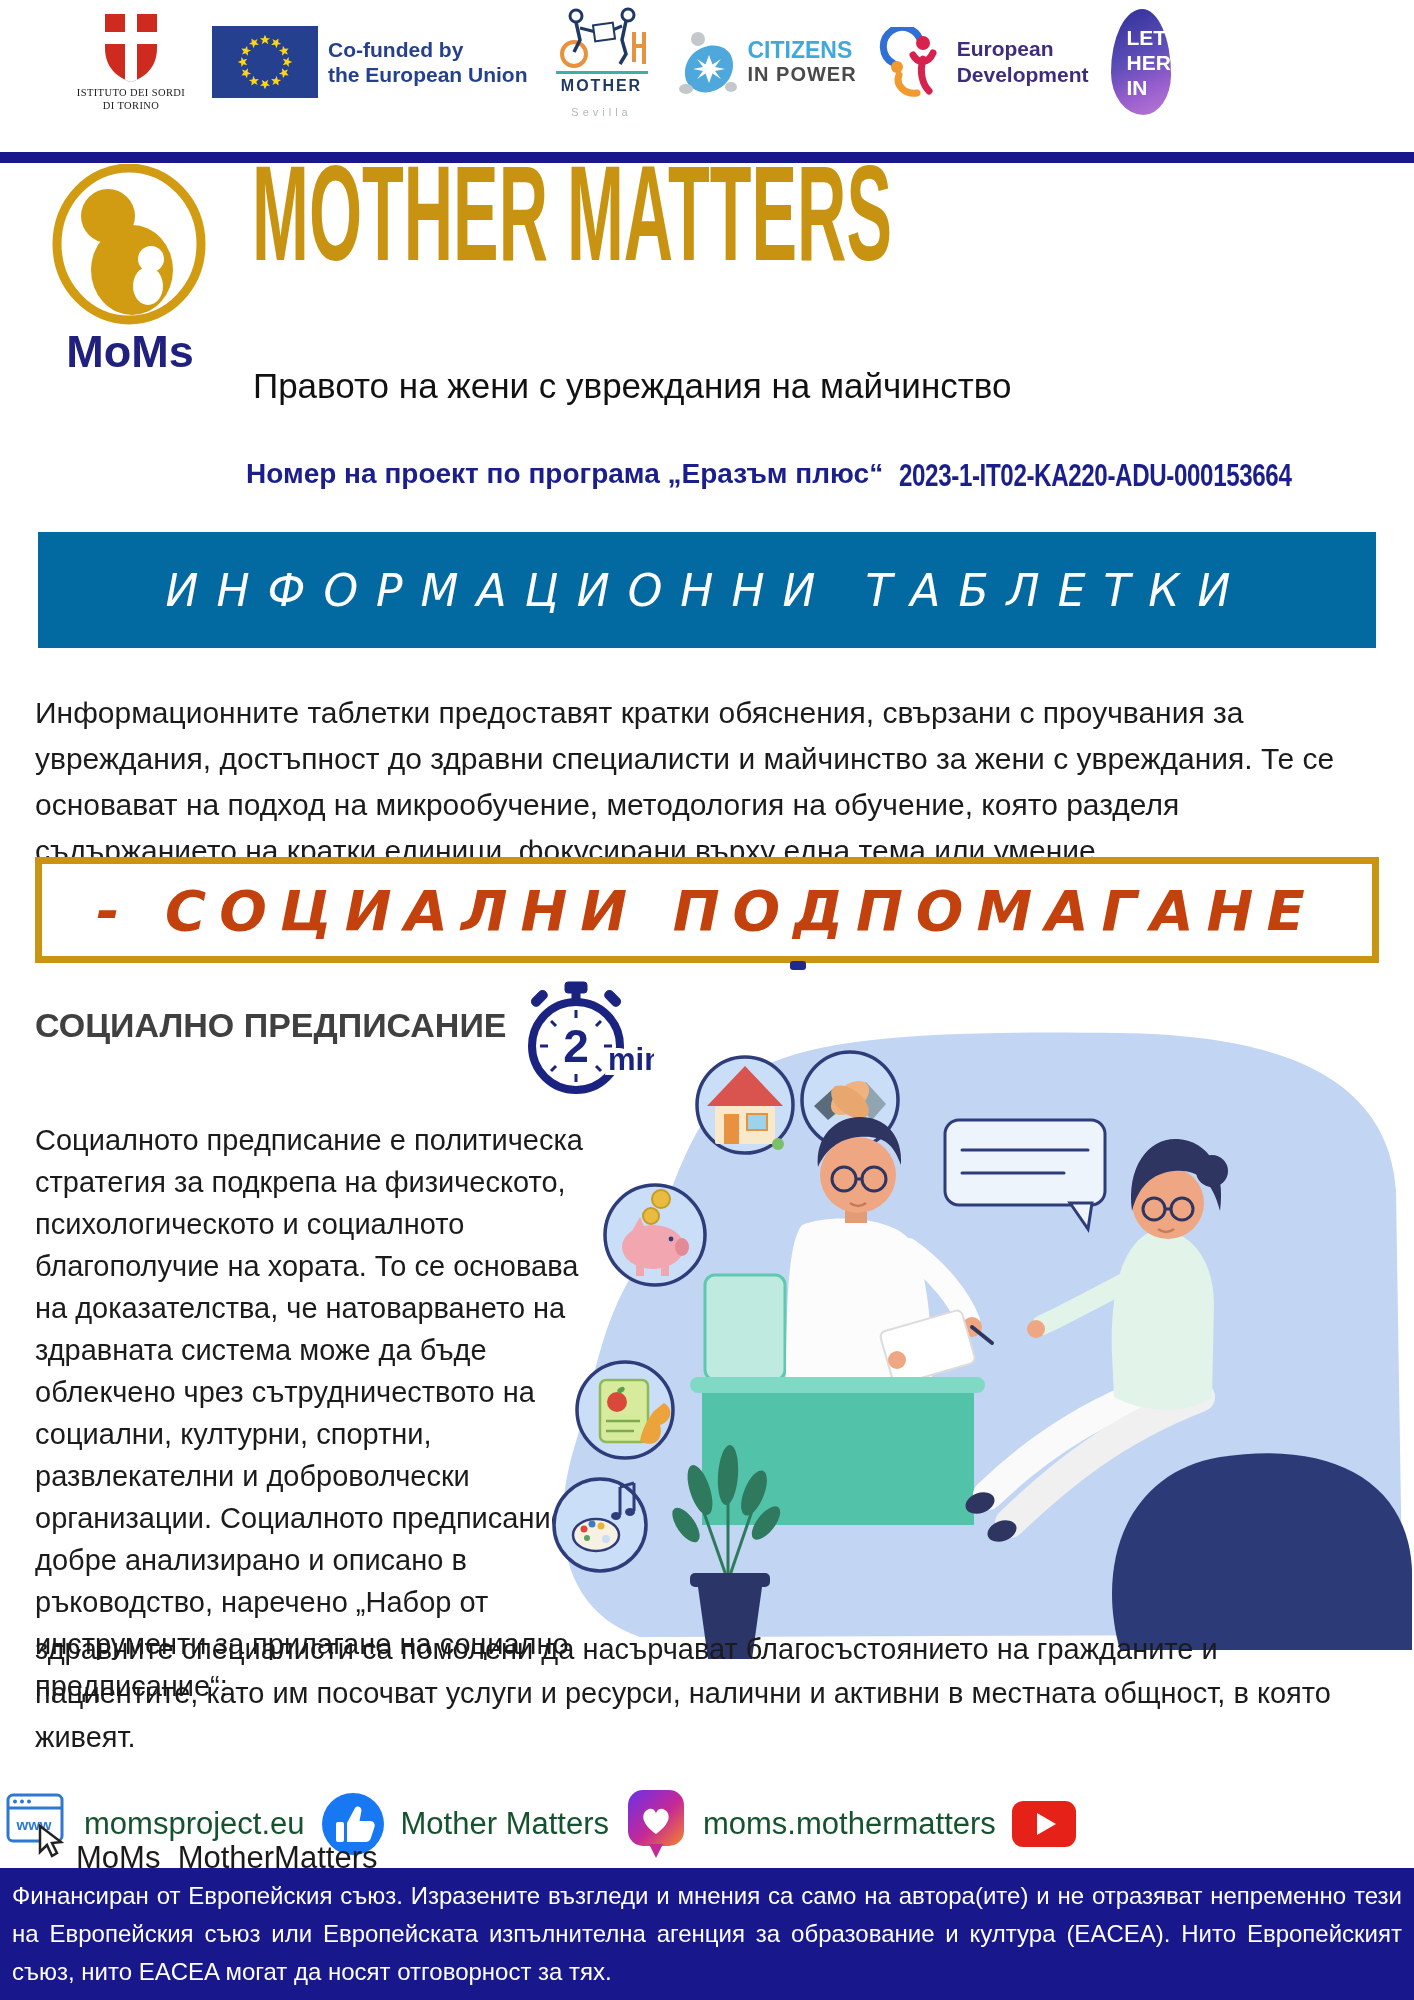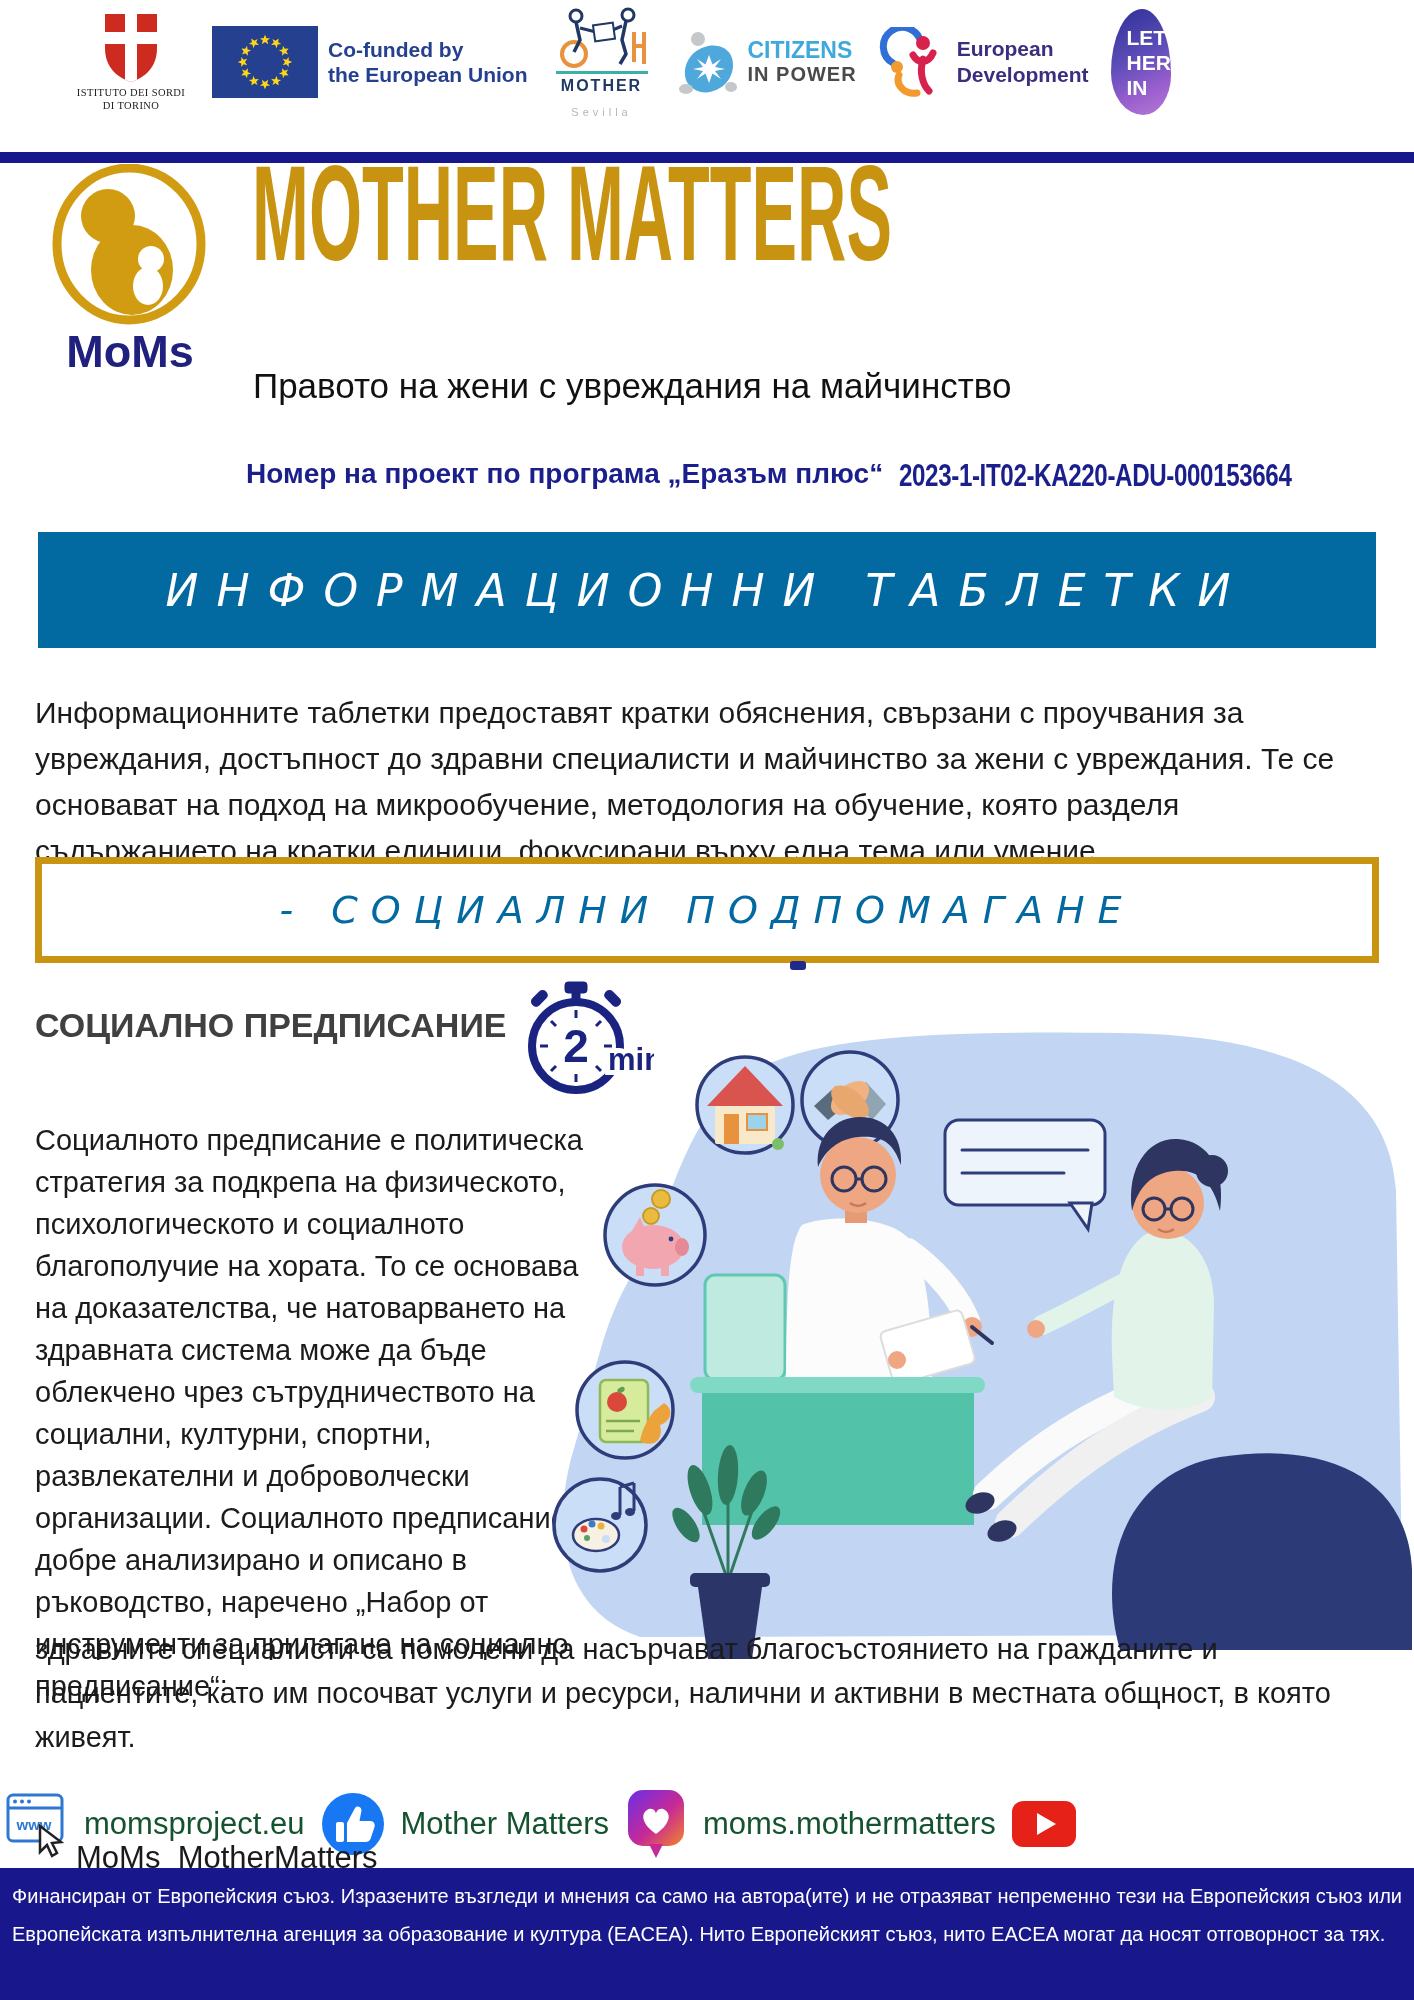--- a/index.html
+++ b/index.html
@@ -44,40 +44,40 @@
   
   .banner{position:absolute;left:38px;top:532px;width:1338px;height:116px;background:#0369a1;
           display:flex;align-items:center;justify-content:center;}
   .banner span{color:#fff;font-family:"DejaVu Sans",sans-serif;font-style:italic;
                font-size:44px;letter-spacing:18px;white-space:nowrap;}
   .intro{position:absolute;left:35px;top:660px;width:1305px;
          color:#1B1B1B;font-size:30px;line-height:46px;}
   .topic-box{position:absolute;left:35px;top:857px;width:1330px;height:92px;
              border:7px solid #C89412;background:#fff;
              display:flex;align-items:center;justify-content:center;}
-  .topic-box span{color:#0369a1;font-family:"DejaVu Sans",sans-serif;font-style:italic;font-weight:normal;
-                  font-size:38px;letter-spacing:13px;white-space:nowrap;}
+  .topic-box span{color:#c2410c;font-family:"DejaVu Sans",sans-serif;font-style:italic;font-weight:bold;
+                  font-size:56px;letter-spacing:13px;white-space:nowrap;}
   .tick{position:absolute;left:790px;top:961px;width:16px;height:9px;background:#1F2A8C;border-radius:3px;}
 
   
   .sec-head{position:absolute;left:35px;top:1006px;color:#404040;font-weight:bold;font-size:34px;}
   .timer{position:absolute;left:502px;top:976px;}
   .body-col{position:absolute;left:35px;top:1090px;width:562px;
             color:#1B1B1B;font-size:29px;line-height:42px;}
   .body-full{position:absolute;left:35px;top:1598px;width:1345px;
              color:#1B1B1B;font-size:29px;line-height:44px;}
   .illus{position:absolute;left:540px;top:1025px;}
 
   
   .social{position:absolute;left:6px;top:1788px;display:flex;align-items:center;gap:16px;}
   .social .txt{color:#14532d;font-size:31px;white-space:nowrap;}
   .handle{position:absolute;left:76px;top:1840px;color:#1a1a1a;font-size:31px;}
   .bar-footer{position:absolute;left:0;top:1868px;width:1414px;height:132px;background:#18188C;box-sizing:border-box;
               padding:9px 12px 0 12px;}
-  .bar-footer p{margin:0;color:#fff;font-size:20px;line-height:38px;text-align:justify;}
+  .bar-footer p{margin:0;color:#fff;font-size:24px;line-height:38px;text-align:justify;}
 </style>
 </head>
 <body>
 
 <div class="page">
 
   <div class="logos-row">
 
     <div class="logo-item istituto">
       <svg width="58" height="72">

